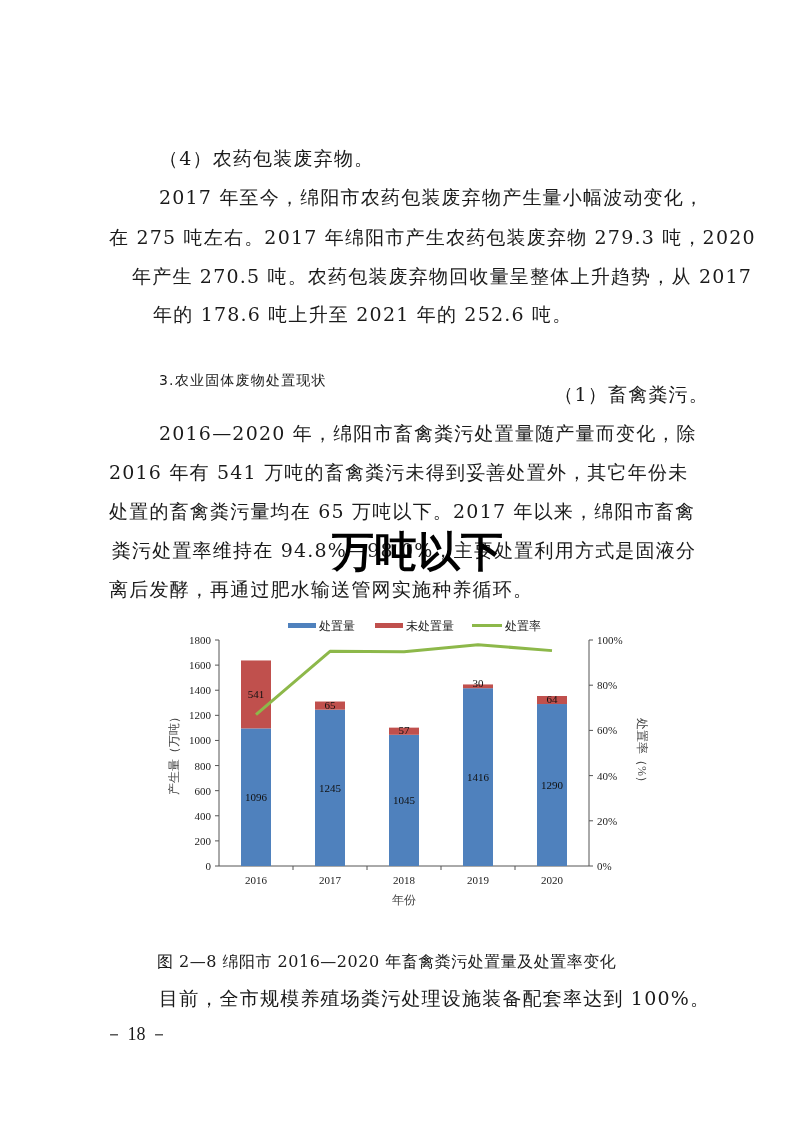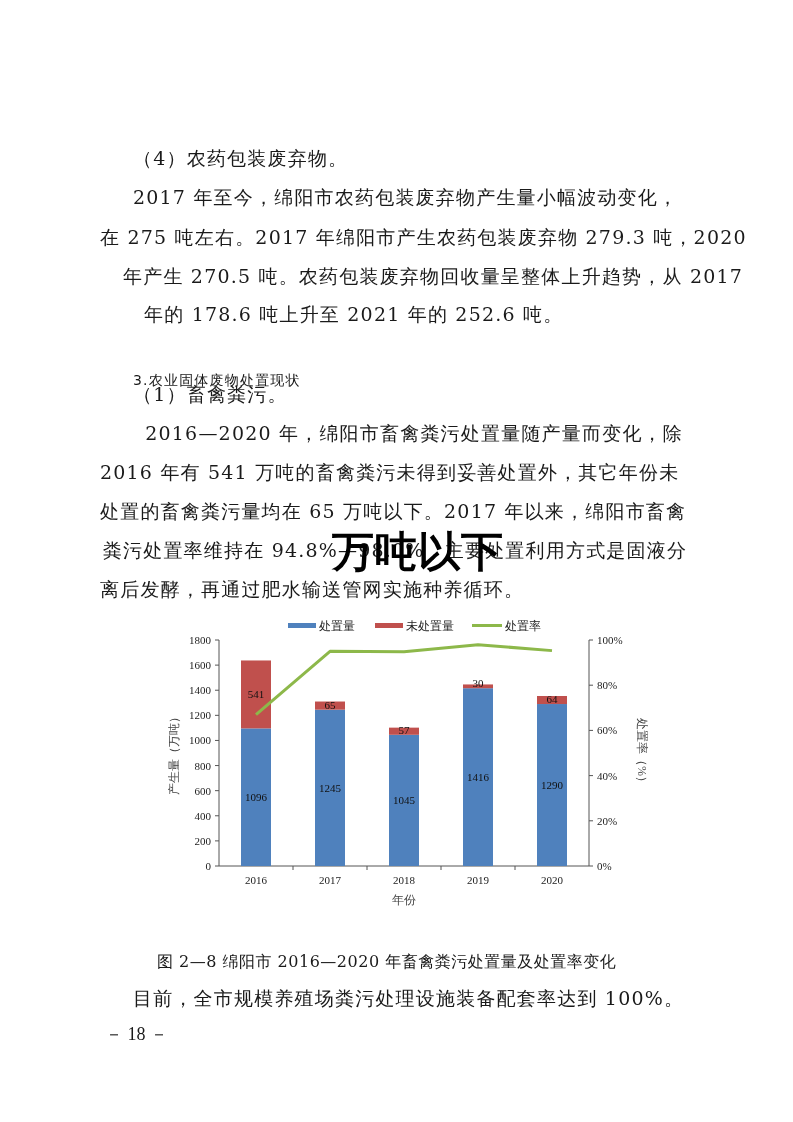--- a/index.html
+++ b/index.html
@@ -1,19 +1,19 @@
 <!DOCTYPE html>
 <html><head>
 <meta charset="utf-8">
 <style>
   html, body { margin:0; padding:0; background:#ffffff; }
   body { width:793px; height:1122px; position:relative; overflow:hidden;
          font-family:"DejaVu Serif", "Liberation Serif", serif; color:#1a1a1a; }
-  .line { position:absolute; left:100px; width:590px; font-size:19px; line-height:24px; white-space:nowrap; letter-spacing:1.2px; }
-  .indent { left:133px; width:550px; }
+  .line { position:absolute; left:109px; width:590px; font-size:19px; line-height:24px; white-space:nowrap; letter-spacing:1.2px; }
+  .indent { left:159px; width:550px; }
   .bold { font-family:"DejaVu Sans", "Liberation Sans", sans-serif; font-weight:normal; font-size:14px;margin-top:25px; }
   .watermark { position:absolute; left:332px; top:526px; font-family:"DejaVu Sans","Liberation Sans",sans-serif;
                font-weight:bold; font-size:42px; color:#000; letter-spacing:1px; line-height:52px; }
   .chart { position:absolute; left:160px; top:612px; width:490px; height:300px; }
   .caption { position:absolute; left:157px; top:940px; font-size:16px; letter-spacing:0.5px; white-space:nowrap;margin-top:12px; }
   .pagenum { position:absolute; left:105px; top:1022px; font-size:18px; white-space:nowrap; font-family:"Liberation Serif", serif; }
   svg text { font-family:"Liberation Serif", "DejaVu Serif", serif; }
 </style>
 </head>
 <body>
@@ -22,23 +22,23 @@
 
   <div class="line indent" style="top:146px;">（4）农药包装废弃物。</div>
 
   <div class="line indent" style="top:185px;">2017 年至今，绵阳市农药包装废弃物产生量小幅波动变化，</div>
   <div class="line" style="top:225px;">在 275 吨左右。2017 年绵阳市产生农药包装废弃物 279.3 吨，2020</div>
   <div class="line" style="top:264px;margin-left:23px;">年产生 270.5 吨。农药包装废弃物回收量呈整体上升趋势，从 2017</div>
   <div class="line" style="top:302px;margin-left:44px;">年的 178.6 吨上升至 2021 年的 252.6 吨。</div>
 
   <div class="line indent bold" style="top:343px;">3.农业固体废物处置现状</div>
 
-  <div class="line indent" style="top:382px;">（1）畜禽粪污。</div>
+  <div class="line indent" style="top:382px;text-align:right;">（1）畜禽粪污。</div>
 
-  <div class="line indent" style="top:421px;text-align:right;">2016—2020 年，绵阳市畜禽粪污处置量随产量而变化，除</div>
+  <div class="line indent" style="top:421px;">2016—2020 年，绵阳市畜禽粪污处置量随产量而变化，除</div>
   <div class="line" style="top:460px;">2016 年有 541 万吨的畜禽粪污未得到妥善处置外，其它年份未</div>
   <div class="line" style="top:499px;">处置的畜禽粪污量均在 65 万吨以下。2017 年以来，绵阳市畜禽</div>
   <div class="line" style="top:538px;text-align:center;">粪污处置率维持在 94.8%—98.0%，主要处置利用方式是固液分</div>
   <div class="line" style="top:577px;">离后发酵，再通过肥水输送管网实施种养循环。</div>
 
   <div class="watermark">万吨以下</div>
 
   <div class="chart">
     <svg id="chart-svg" width="490" height="300" viewBox="0 0 490 300">
         <line x1="59" y1="28" x2="59" y2="254" stroke="#555" stroke-width="1"></line>

